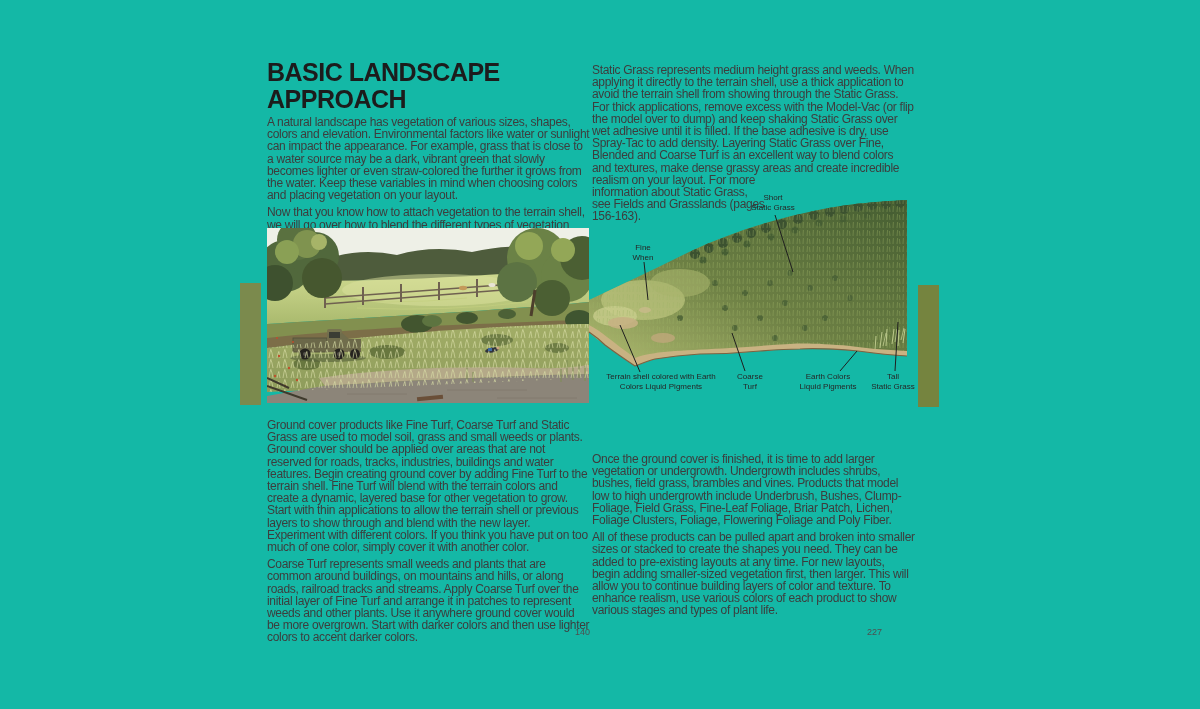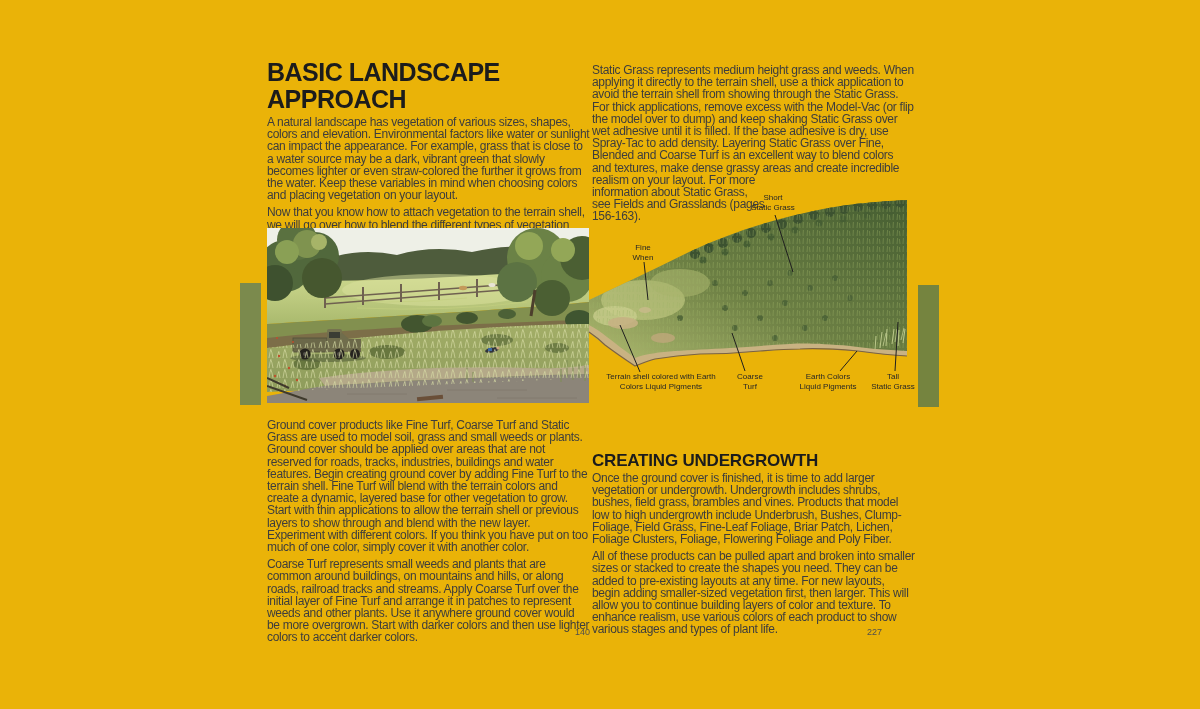--- a/index.html
+++ b/index.html
@@ -1,16 +1,16 @@
 <!DOCTYPE html>
 <html><head>
 <meta charset="utf-8">
 <style>
   html,body{margin:0;padding:0;background:#ffffff;}
-  .canvas{position:relative;width:1200px;height:709px;background:#eab308;overflow:hidden;
+  .canvas{position:relative;width:1200px;height:709px;background:#14b8a6;overflow:hidden;
           font-family:"Liberation Sans",sans-serif;}
   .abs{position:absolute;}
   h1.title{font-size:25px;line-height:27px;letter-spacing:-0.5px;font-weight:bold;color:#1c1c1c;margin:0;}
   h2.subhead{font-size:17px;line-height:19px;letter-spacing:-0.2px;font-weight:bold;color:#1c1c1c;margin:0;}
   .body-text{font-size:12px;line-height:12.2px;letter-spacing:-0.3px;color:#3d3d3d;margin:0 0 0 0;}
   .body-text + .body-text{margin-top:5px;}
   .col{width:323px;}
   .fig-push{float:right;width:150px;height:64px;}
   .fig-label{position:absolute;font-size:8px;line-height:9.5px;color:#262626;text-align:center;white-space:pre-line;}
   .page-num{position:absolute;font-size:9px;color:#4f4f4f;text-align:right;}
@@ -247,20 +247,19 @@
 Colors Liquid Pigments</div>
     <div class="fig-label" style="left:142px;top:184px;width:46px;">Coarse
 Turf</div>
     <div class="fig-label" style="left:206px;top:184px;width:74px;">Earth Colors
 Liquid Pigments</div>
     <div class="fig-label" style="left:278px;top:184px;width:60px;">Tall
 Static Grass</div>
   </div>
 
   <div class="abs col" style="left:592px;top:451px;">
-    <h2 class="subhead">CREATING UNDERGROWTH</h2>
     <p class="body-text" style="margin-top:2px;">Once the ground cover is finished, it is time to add larger vegetation or undergrowth. Undergrowth includes shrubs, bushes, field grass, brambles and vines. Products that model low to high undergrowth include Underbrush, Bushes, Clump-Foliage, Field Grass, Fine-Leaf Foliage, Briar Patch, Lichen, Foliage Clusters, Foliage, Flowering Foliage and Poly Fiber.</p>
     <p class="body-text">All of these products can be pulled apart and broken into smaller sizes or stacked to create the shapes you need. They can be added to pre-existing layouts at any time. For new layouts, begin adding smaller-sized vegetation first, then larger. This will allow you to continue building layers of color and texture. To enhance realism, use various colors of each product to show various stages and types of plant life.</p>
   </div>
 
   <div class="page-num" style="left:592px;top:627px;width:290px;">227</div>
 
 </div>
 
 </body></html>

